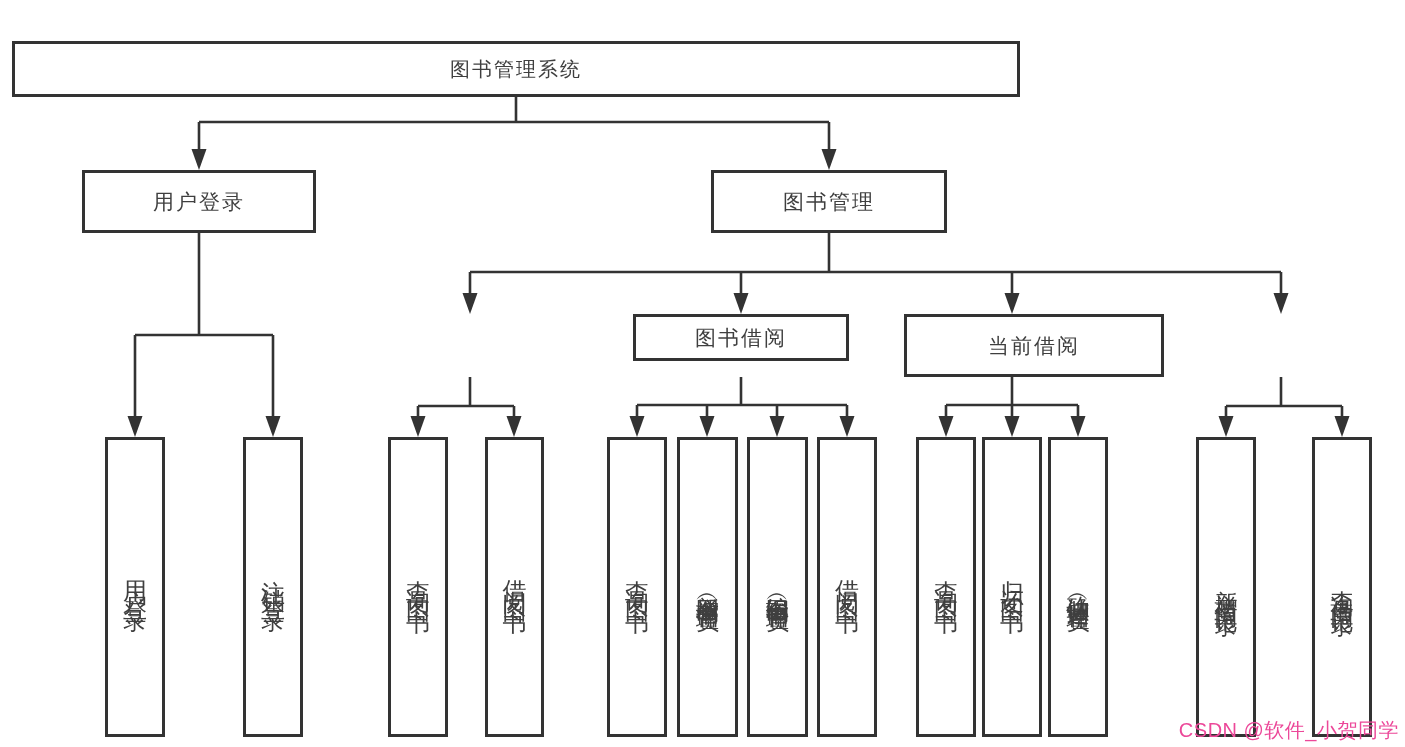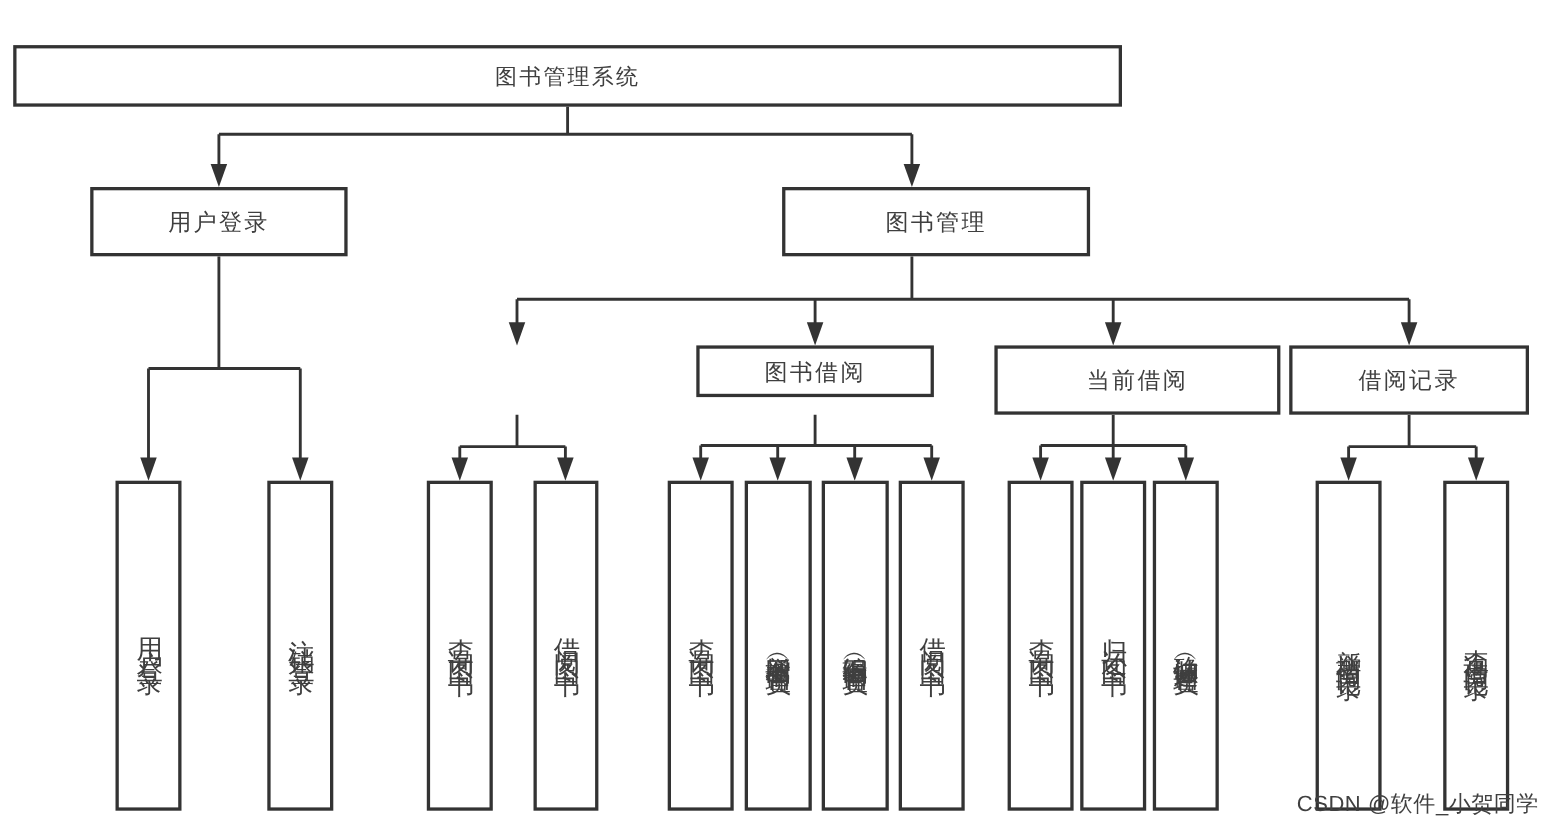--- a/index.html
+++ b/index.html
@@ -108,25 +108,24 @@
       <polygon points="1004.5,416 1019.5,416 1012,437"></polygon>
       <polygon points="1070.5,416 1085.5,416 1078,437"></polygon>
       <polygon points="1218.5,416 1233.5,416 1226,437"></polygon>
       <polygon points="1334.5,416 1349.5,416 1342,437"></polygon>
     </g>
   </svg>
 
   <div class="node hnode root" style="left:12px; top:13px; width:1008px; height:56px;margin-top:28px;">图书管理系统</div>
 
   <div class="node hnode" style="left:82px; top:170px; width:234px; height:63px;">用户登录</div>
-  <div class="node hnode" style="left:711px; top:170px; width:280px; height:63px;">图书管理</div>
+  <div class="node hnode" style="left:711px; top:170px; width:236px; height:63px;">图书管理</div>
 
   <div class="node hnode" style="left:633px; top:314px; width:216px; height:47px;">图书借阅</div>
   <div class="node hnode" style="left:904px; top:314px; width:260px; height:63px;">当前借阅</div>
-  <div class="node hnode" style="left:1172px; top:314px; width:218px; height:63px;">借阅记录</div>
 
   <div class="node vnode" style="left:105px; top:437px; width:60px; height:300px;">
     <span>用户登录</span>
   </div>
   <div class="node vnode" style="left:243px; top:437px; width:60px; height:300px;">
     <span>注销登录</span>
   </div>
 
   <div class="node vnode" style="left:388px; top:437px; width:60px; height:300px;">
     <span>查询图书</span>
@@ -158,15 +157,15 @@
     <span>确认归还（管理员）</span>
   </div>
 
   <div class="node vnode v-mid" style="left:1196px; top:437px; width:60px; height:300px;">
     <span>新增借阅记录</span>
   </div>
   <div class="node vnode v-mid" style="left:1312px; top:437px; width:60px; height:300px;">
     <span>查询借阅记录</span>
   </div>
 
-  <div class="watermark" style="color: #404040;">CSDN @软件_小贺同学</div>
+  <div class="watermark" style="color: #ec4899;">CSDN @软件_小贺同学</div>
 
 </div>
 
 </body></html>

